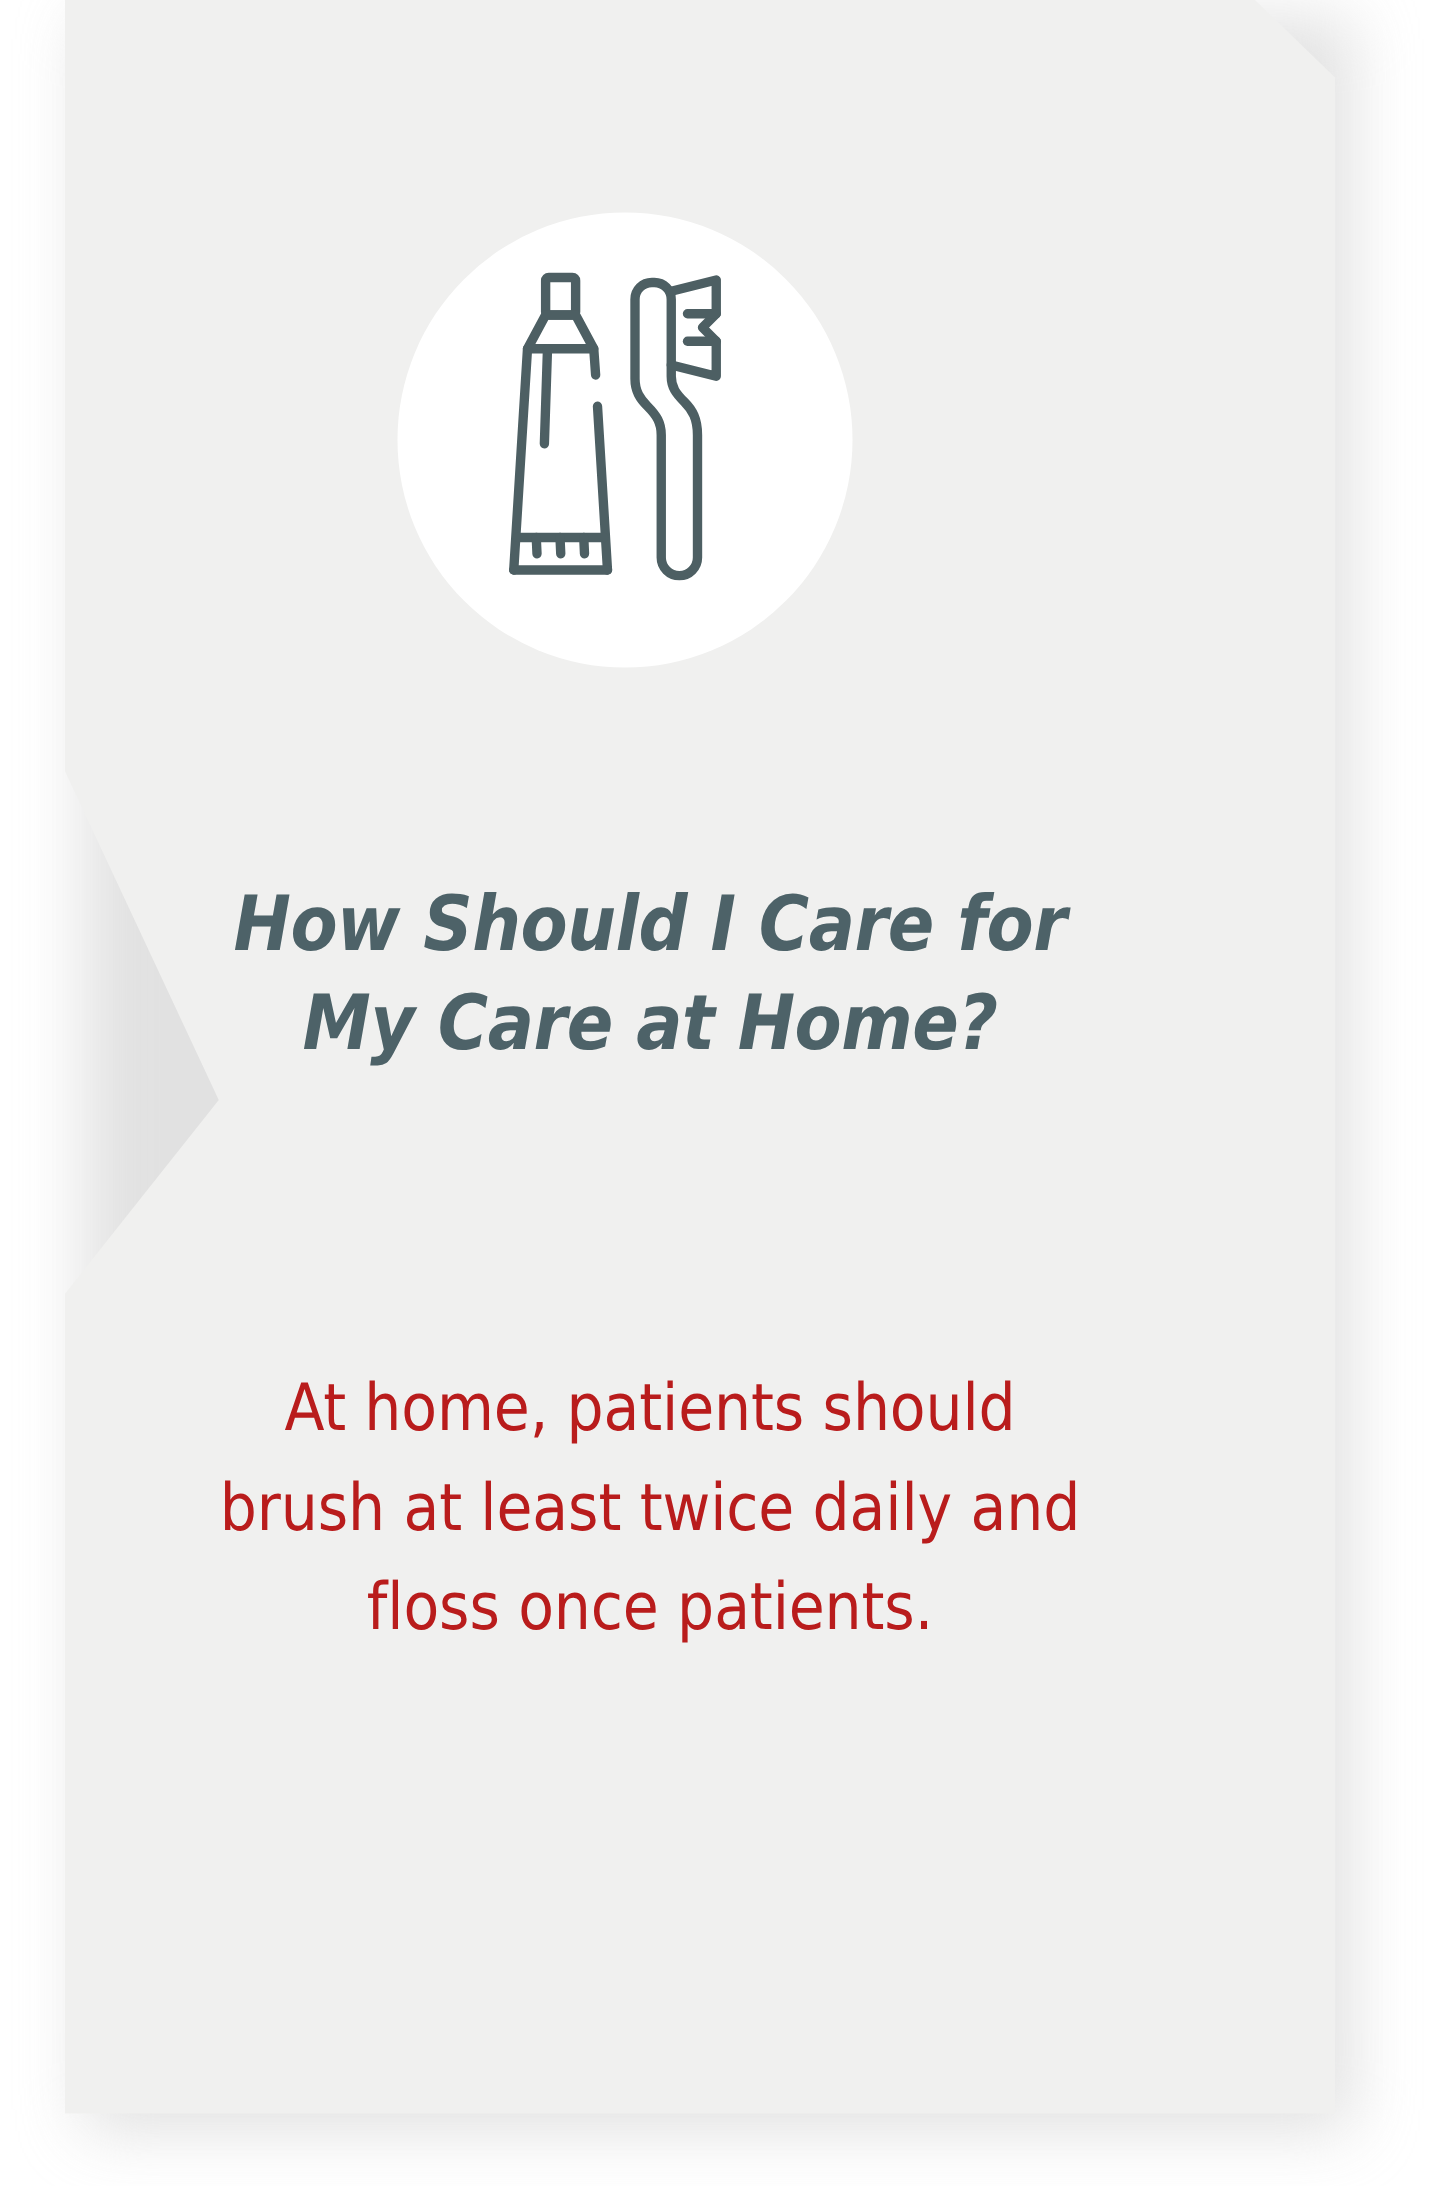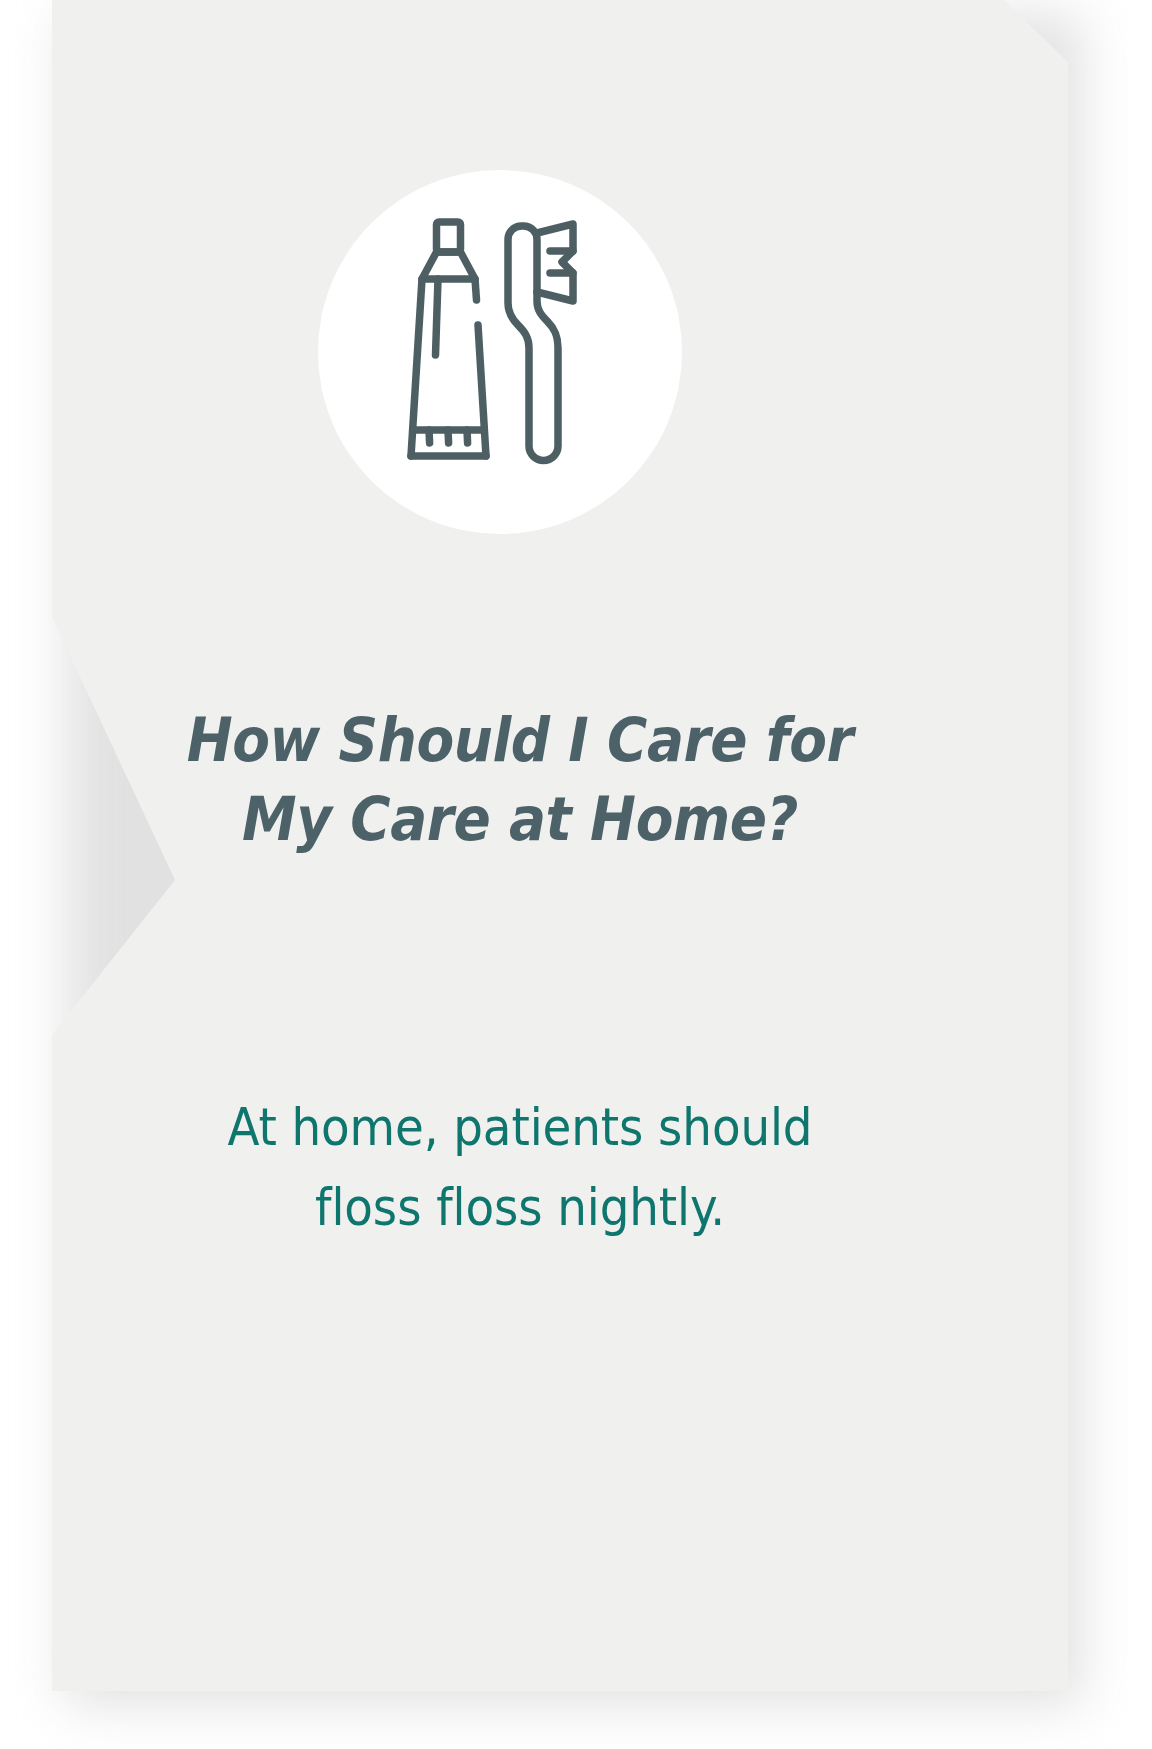--- a/index.html
+++ b/index.html
@@ -101,21 +101,21 @@
   }
   .title .line { display: block; white-space: nowrap; }
 
   .body-copy {
     position: absolute;
     left: 100px;
     top: 1088px;
     width: 840px;
     z-index: 4;
     text-align: center;
-    color: #0f766e;
+    color: #b91c1c;
     font-family: "DejaVu Sans Condensed", "Liberation Sans Narrow", "Liberation Sans", sans-serif;
     font-size: 52px;
     font-weight: 400;
     line-height: 1.53;
     letter-spacing: -0.1px;
     font-stretch: condensed;
   }
   .body-copy .line { display: block; white-space: nowrap; }
 </style>
 </head>
@@ -171,16 +171,17 @@
     </svg>
   </div>
 
   <div class="title">
     <span class="line">How Should I Care for</span>
     <span class="line">My Care at Home?</span>
   </div>
 
   <div class="body-copy">
     <span class="line">At home, patients should</span>
-    <span class="line">floss floss nightly.</span>
+    <span class="line">brush at least twice daily and</span>
+    <span class="line">floss once patients.</span>
   </div>
 
 </div>
 
 </body></html>

